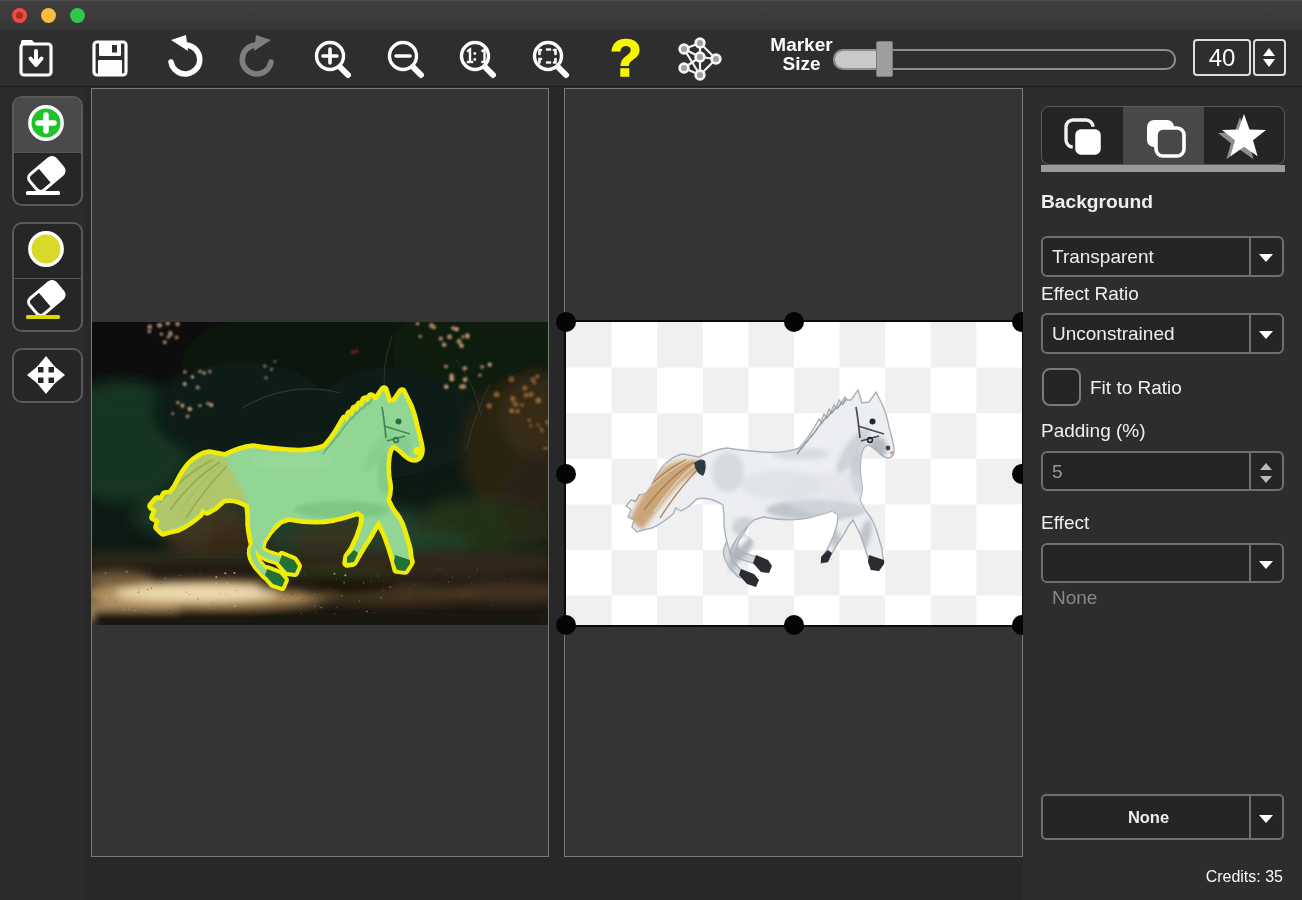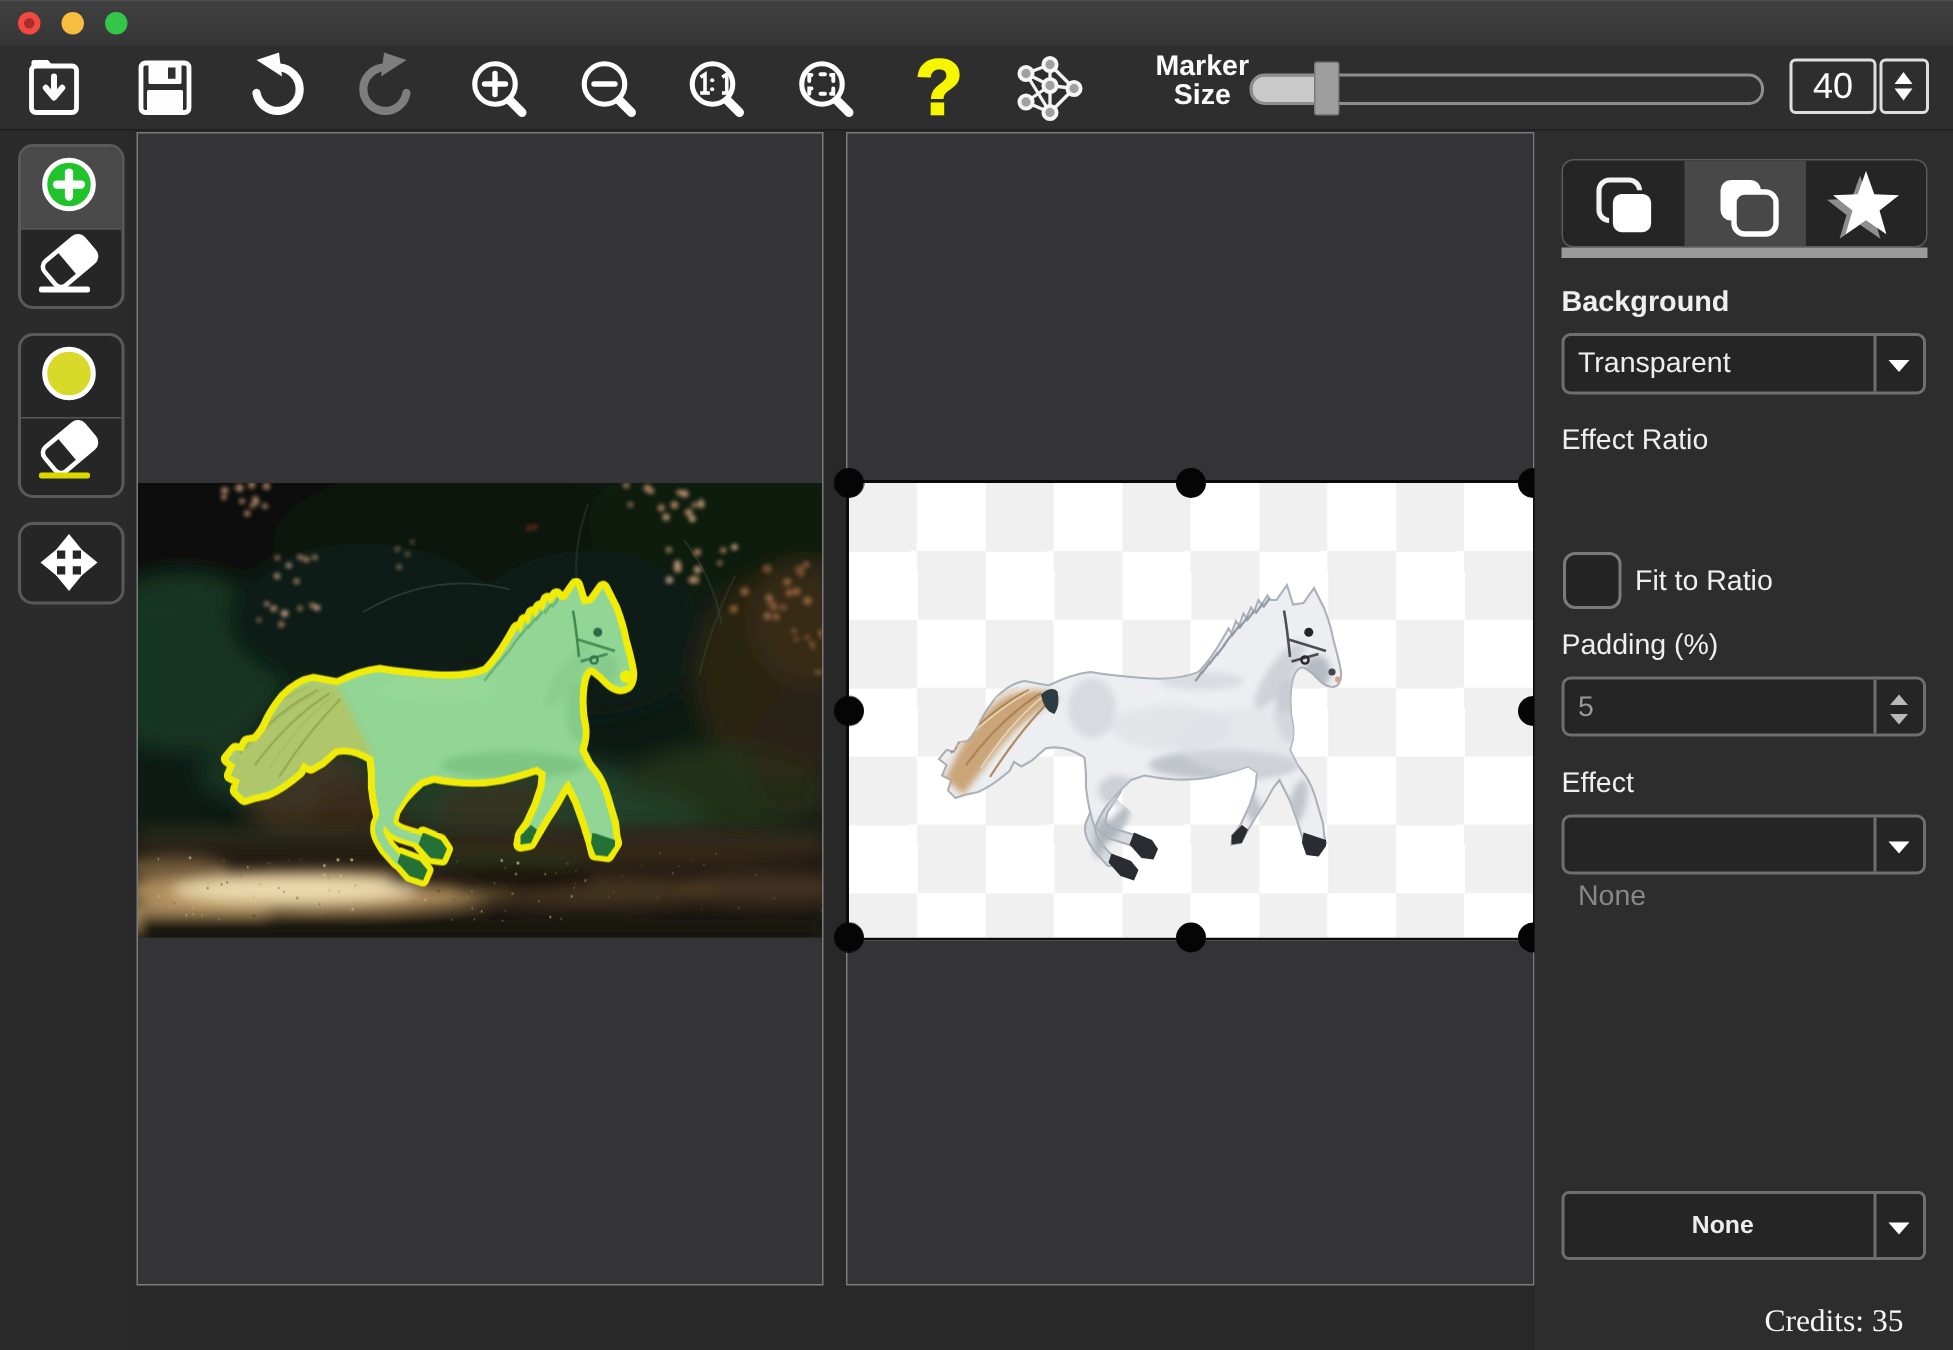--- a/index.html
+++ b/index.html
@@ -22,21 +22,21 @@
   .panel { position:absolute; top:0px; height:769px; border:1px solid #7a7a7a;
     background:#343335; }
   #rsidebar { position:absolute; left:1023px; top:87px; width:279px; height:813px; background:#2e2d2e; }
   .lbl { position:absolute; left:18px; color:rgba(242,242,242,.99); font-size:19px; }
   .selbox { position:absolute; left:18px; width:243px; height:41px; border:2px solid #6f6f6f;
     border-radius:6px; background:#252525; color:rgba(240,240,240,.99); font-size:19px; line-height:38px; }
   .selbox .txt { position:absolute; left:9px; top:0; }
   .selsep { position:absolute; right:31px; top:0; bottom:0; width:2px; background:#6f6f6f; }
   .seltri { position:absolute; right:9px; top:16px; width:0; height:0;
     border-left:7px solid transparent; border-right:7px solid transparent; border-top:8px solid #fff; }
-  #credits { position:absolute; right:33px; top:781px; color:rgba(250,250,250,.99); font-size:21px;font-family:Liberation Serif, serif; }
+  #credits { position:absolute; right:19px; top:781px; color:rgba(250,250,250,.99); font-size:16px; }
 </style>
 </head>
 <body>
 <div id="titlebar">
   <div class="tl" style="left:12px; background:#f24a41;"></div>
   <div class="tl" style="left:8px; top:11px; width:7px; height:7px; background:#a52f28; border-radius:50%; left:16px;"></div>
   <div class="tl" style="left:41px; background:#f6bd3e;"></div>
   <div class="tl" style="left:70px; background:#35c649;"></div>
 </div>
 <div id="toolbar">
@@ -588,26 +588,31 @@
       <rect x="24" y="13" width="27" height="27" rx="7" fill="none" stroke="#f2f2f2" stroke-width="3.4"></rect>
       <rect x="32" y="21" width="28" height="28" rx="7" fill="#fff" stroke="#252525" stroke-width="2.5"></rect>
       <rect x="105" y="13" width="27" height="27" rx="7" fill="#fff"></rect>
       <rect x="114" y="21" width="28" height="28" rx="7" fill="#484848" stroke="#fff" stroke-width="3.6"></rect>
       <path id="star" d="M202 7 l5.5 15.5 16.5 0.6 -13 10.2 4.6 15.9 -13.6-9.4 -13.6 9.4 4.6-15.9 -13-10.2 16.5-0.6 z" fill="#8e8e8e" transform="translate(-4,3)"></path>
       <path d="M202 7 l5.5 15.5 16.5 0.6 -13 10.2 4.6 15.9 -13.6-9.4 -13.6 9.4 4.6-15.9 -13-10.2 16.5-0.6 z" fill="#fff"></path>
     </svg>
   </div>
   <div style="position:absolute; left:18px; top:78px; width:244px; height:7px; background:#9a9a9a;"></div>
   <div class="lbl" style="top:104px; font-weight:bold; font-size:19.2px;">Background</div>
-  <div class="selbox" style="top:135px;">
+  <div class="selbox" style="top:149px;">
       <span class="txt">Transparent</span>
       <span class="selsep"></span>
       <span class="seltri"></span>
     </div>
   <div class="lbl" style="top:196px;">Effect Ratio</div>
+  <div class="selbox" style="top:226px;">
+      <span class="txt">Unconstrained</span>
+      <span class="selsep"></span>
+      <span class="seltri"></span>
+    </div>
   <div style="position:absolute; left:19px; top:281px; width:39px; height:38px; border:2px solid #7a7a7a; border-radius:8px; background:#242424;"></div>
   <div class="lbl" style="left:67px; top:290px;">Fit to Ratio</div>
   <div class="lbl" style="top:333px;">Padding (%)</div>
   <div class="selbox" style="top:364px; height:40px;">
       <span class="txt" style="color:rgba(154,154,154,.99);">5</span>
       <span class="selsep"></span>
     <span style="position:absolute; right:10px; top:10px; width:0; height:0; border-left:6px solid transparent; border-right:6px solid transparent; border-bottom:7px solid #b9b9b9;"></span>
     <span style="position:absolute; right:10px; top:23px; width:0; height:0; border-left:6px solid transparent; border-right:6px solid transparent; border-top:7px solid #b9b9b9;"></span>
   </div>
   <div class="lbl" style="top:425px;">Effect</div>

